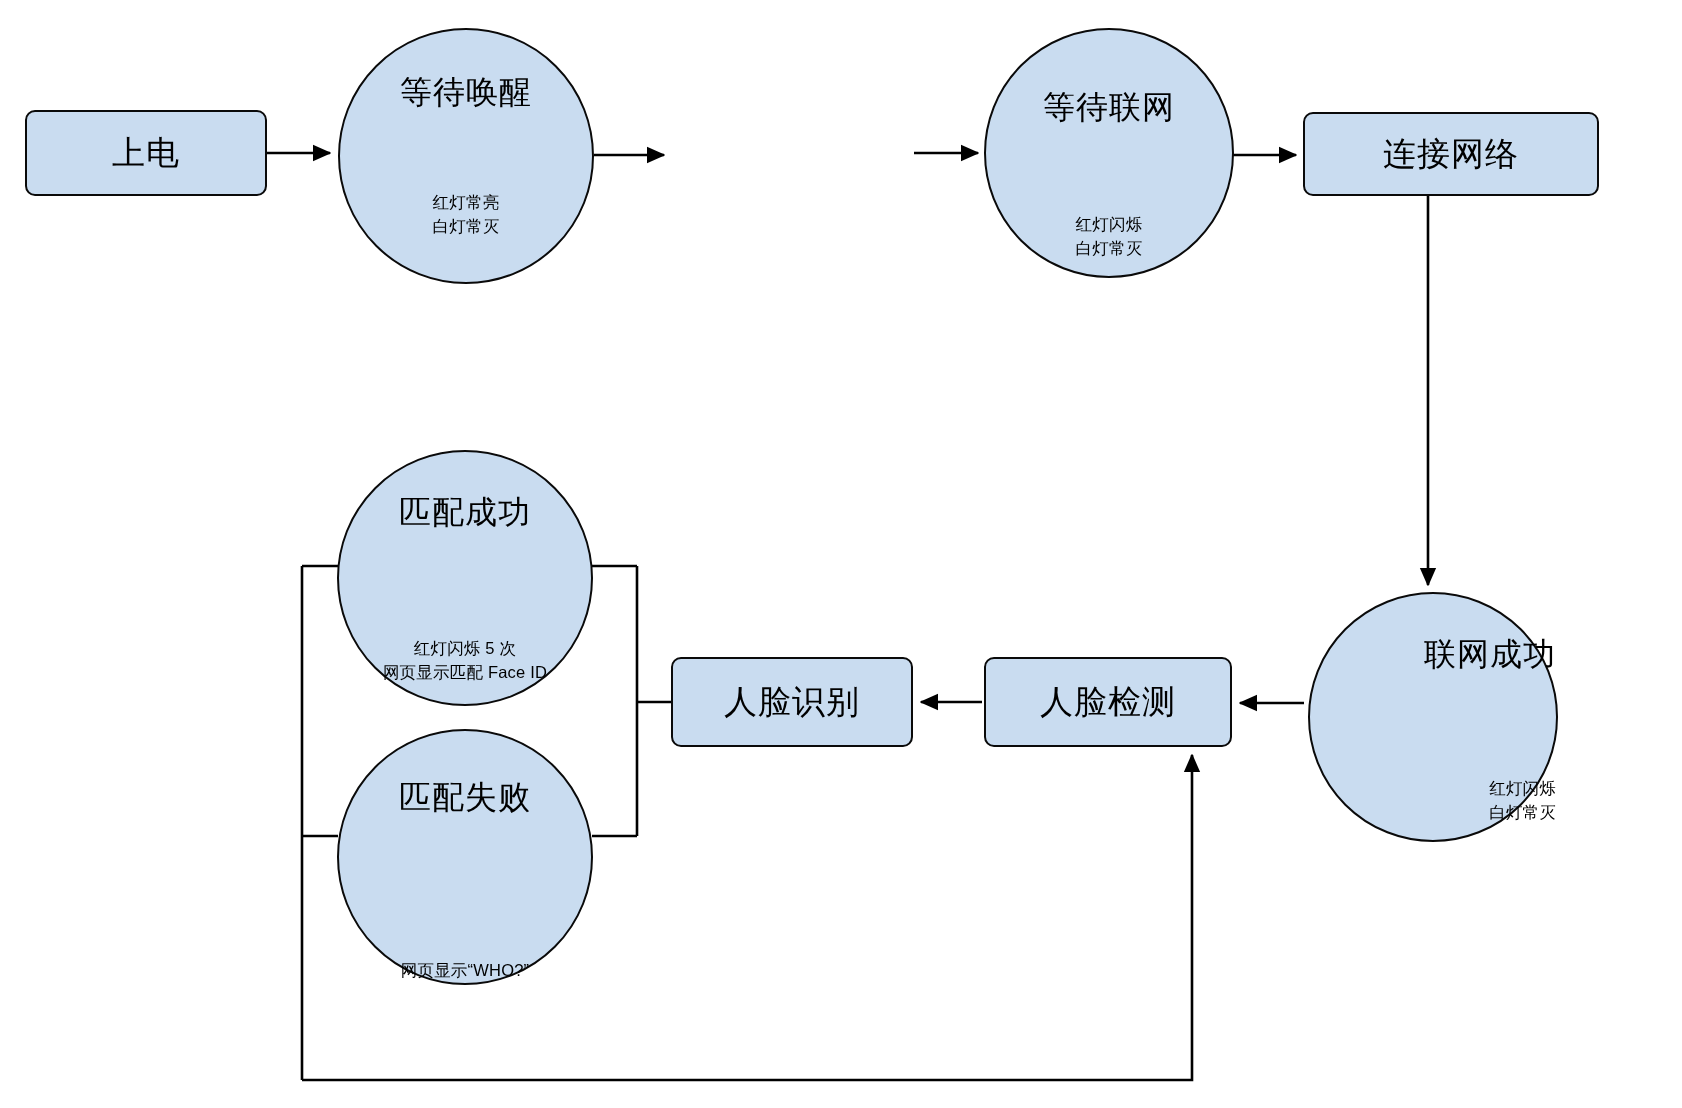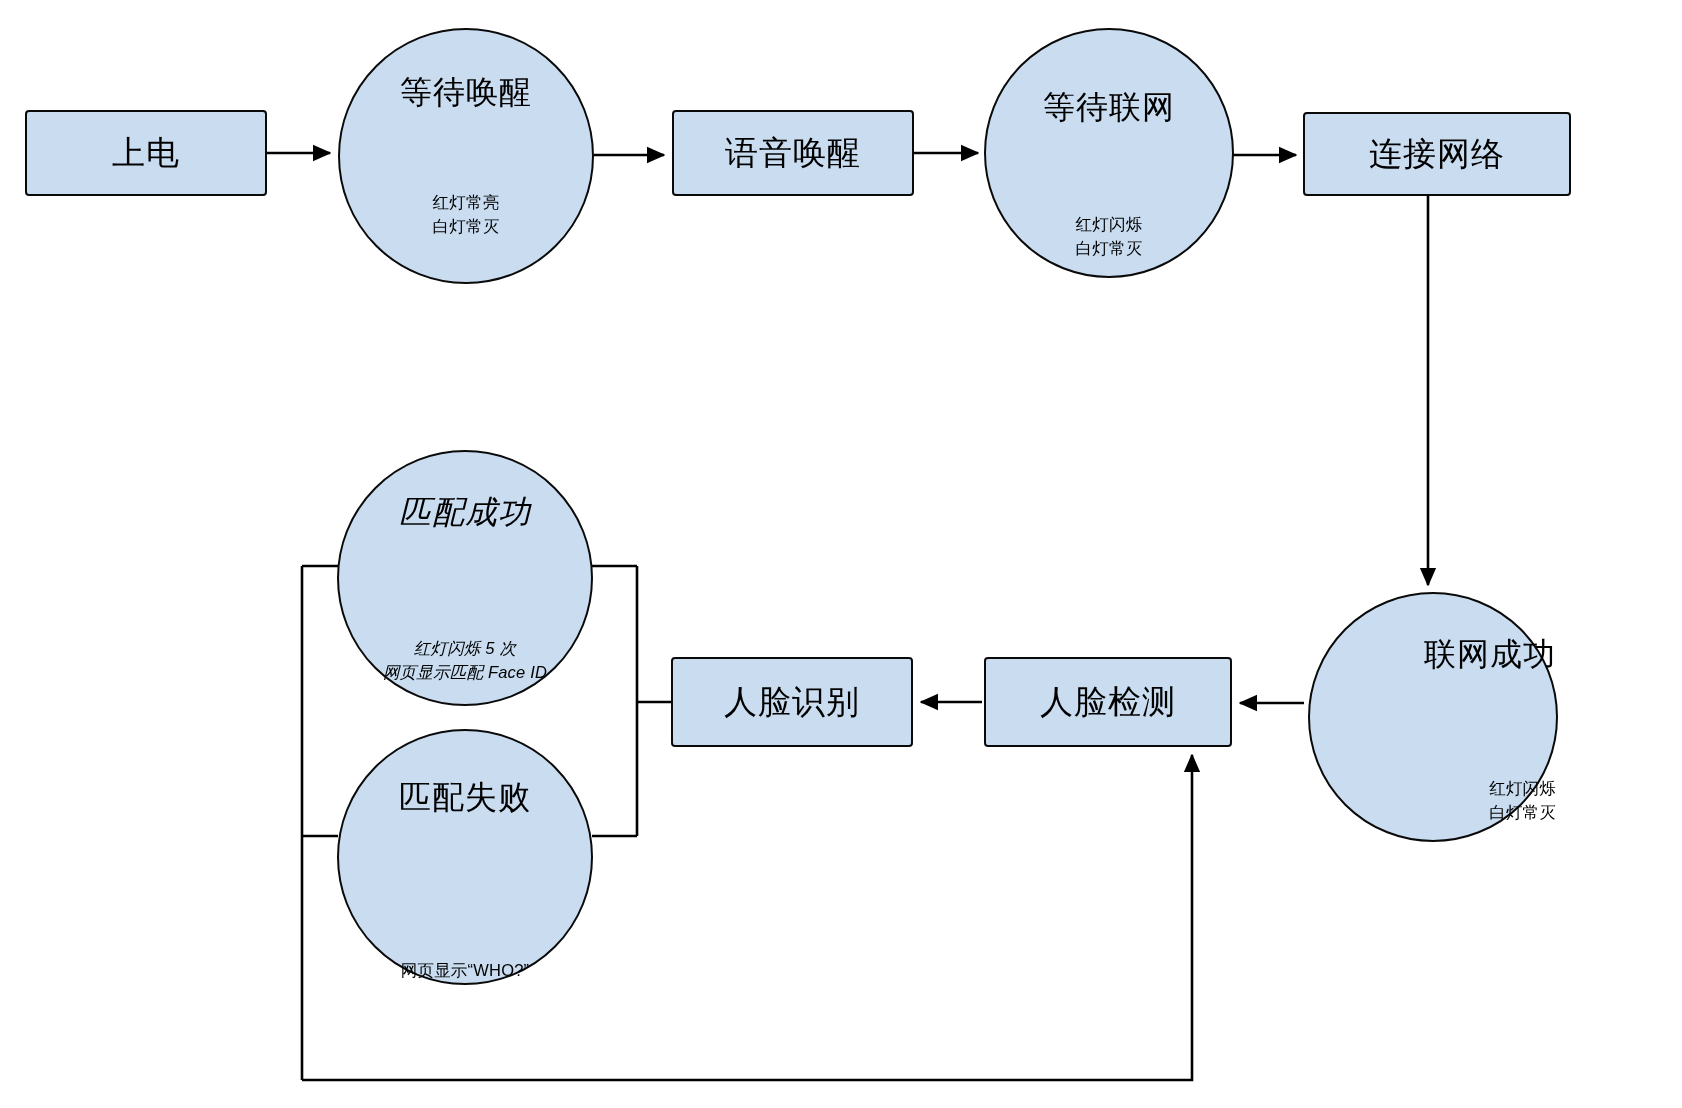--- a/index.html
+++ b/index.html
@@ -31,21 +31,21 @@
     background: #c9dcf0;
     border: 2.2px solid #0a0a0a;
     display: flex;
     flex-direction: column;
     align-items: center;
     justify-content: center;
     color: #000000;
     gap: 40px;
   }
   .node.rect {
-    border-radius: 4px;
+    border-radius: 10px;
   }
   .node.circle {
     border-radius: 50%;
     justify-content: flex-start;
   }
   .node-title {
     font-size: 33px;
     line-height: 1.15;
     letter-spacing: 1px;
     white-space: nowrap;
@@ -123,49 +123,46 @@
   <div class="node rect" style="left:25px; top:110px; width:242px; height:86px;">
     <div class="node-title">上电</div>
   </div>
 
   <div class="node circle" style="left:338px; top:28px; width:256px; height:256px; padding-top:44px;">
     <div class="node-title">等待唤醒</div>
     <div class="node-sub" style="margin-top:40px;">红灯常亮
 白灯常灭</div>
   </div>
 
-  <div class="node rect" style="left:672px; top:110px; width:242px; height:86px;">
-    <div class="node-title">语音唤醒</div>
-  </div>
 
   <div class="node circle" style="left:984px; top:28px; width:250px; height:250px; padding-top:44px;justify-content:center;">
     <div class="node-title">等待联网</div>
     <div class="node-sub" style="margin-top:48px;">红灯闪烁
 白灯常灭</div>
   </div>
 
-  <div class="node rect" style="left:1303px; top:112px; width:268px; height:84px;">
+  <div class="node rect" style="left:1303px; top:112px; width:296px; height:84px;">
     <div class="node-title">连接网络</div>
   </div>
 
   <div class="node circle" style="left:1308px; top:592px; width:250px; height:250px; padding-top:42px;align-items:flex-end;">
     <div class="node-title">联网成功</div>
     <div class="node-sub" style="margin-top:64px;">红灯闪烁
 白灯常灭</div>
   </div>
 
   <div class="node rect" style="left:984px; top:657px; width:248px; height:90px;">
     <div class="node-title">人脸检测</div>
   </div>
 
   <div class="node rect" style="left:671px; top:657px; width:242px; height:90px;">
     <div class="node-title">人脸识别</div>
   </div>
 
-  <div class="node circle" style="left:337px; top:450px; width:256px; height:256px; padding-top:42px;font-style:italic;">
+  <div class="node circle" style="left:337px; top:450px; width:256px; height:256px; padding-top:42px;">
     <div class="node-title">匹配成功</div>
     <div class="node-sub" style="margin-top:66px;">红灯闪烁 5 次
 网页显示匹配 Face ID</div>
   </div>
 
   <div class="node circle" style="left:337px; top:729px; width:256px; height:256px; padding-top:48px;justify-content:space-between;">
     <div class="node-title">匹配失败</div>
     <div class="node-sub" style="margin-top:44px;">网页显示“WHO?”</div>
   </div>
 

